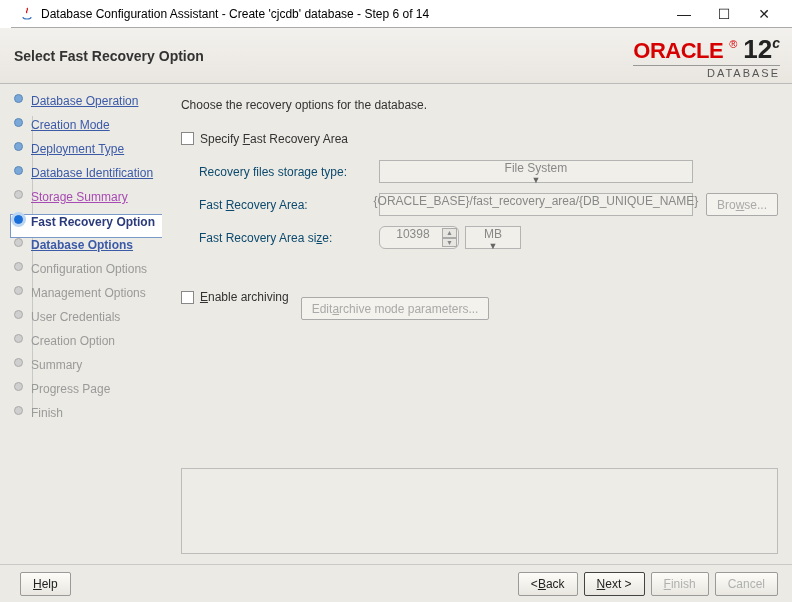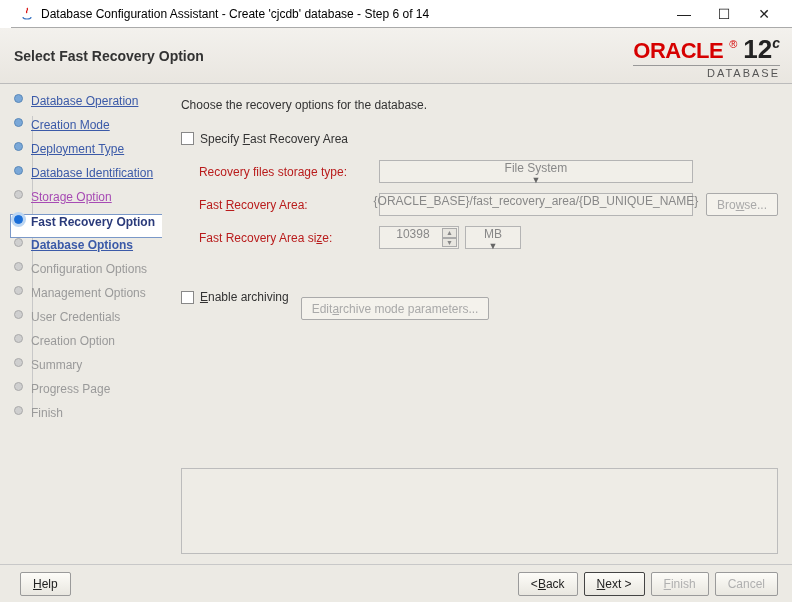--- a/index.html
+++ b/index.html
@@ -34,28 +34,28 @@
 .step.prev { color:#a74bb4; }
 .step.prev .lbl{ text-decoration:underline;}
 .line { position:absolute; left:18px; top:22px; width:1px; height:calc(100% - 36px); background:#c8c8c8; }
 .sidebar-inner{position:relative;}
 
 .main { flex:1; background:#eceae4; padding:14px 14px 10px 16px; display:flex; flex-direction:column; }
 .intro { font-size:12px; color:#333; margin-bottom:12px; }
 .row { display:flex; align-items:center; min-height:29px; margin-bottom:4px; }
 .checkbox { width:13px; height:13px; border:1px solid #888; background:#fff; margin-right:6px; }
 .lbl2 { font-size:12px; color:#333; }
-.form-label { width:180px; font-size:12px; color:#b91c1c; margin-left:18px; }
+.form-label { width:180px; font-size:12px; color:#0c4a6e; margin-left:18px; }
 .form-label .ul{ text-decoration:underline; }
 .input, .select { height:23px; border:1px solid #b4b4b4; background:#f1efe9; font-size:12px; padding:0 6px; color:#888; display:flex; align-items:center;flex-direction:column; }
 .select { justify-content:space-between; }
 .select .arrow { font-size:9px; color:#666; }
 .input.wide { width:314px; }
 .select.wide{ width:314px; }
-.spinner { width:80px; text-align:right; padding-right:18px; position:relative; }
+.spinner { width:80px; text-align:right; padding-right:18px; position:relative;border-radius:6px; }
 .spinner .sp-btns{position:absolute; right:1px; top:1px; bottom:1px; width:15px; display:flex; flex-direction:column;}
 .spinner .sp-btns div{flex:1; border:1px solid #aaa; background:#e8e6e0; font-size:7px; display:flex; align-items:center; justify-content:center;}
 .select.sm{width:56px; margin-left:6px;}
 .btn { height:23px; border:1px solid #aaa; background:#f4f2ec; font-size:12px; padding:0 10px; display:inline-flex; align-items:center; color:#333; margin-left:13px; border-radius:2px;}
 .btn.disabled{color:#a9a9a9;}
 .big-box { flex:0 0 86px; border:1px solid #bcbcbc; background:#eeece6; margin-top:auto; }
 
 .footer { height:38px; background:#eceae4; border-top:1px solid #c8c8c8; display:flex; align-items:center; padding:0 14px; }
 .footer .spacer{flex:1;}
 .fbtn { height:24px; border:1px solid #9a9a9a; background:linear-gradient(#fdfcf8,#e9e7e0); font-size:12px; padding:0 12px; margin-left:6px; display:inline-flex; align-items:center; border-radius:2px; color:#222;}
@@ -107,21 +107,21 @@
           <div class="step visited">
             <span class="dot"></span>
             <span class="lbl">Deployment Type</span>
           </div>
           <div class="step visited">
             <span class="dot"></span>
             <span class="lbl">Database Identification</span>
           </div>
           <div class="step prev">
             <span class="dot"></span>
-            <span class="lbl">Storage Option</span>
+            <span class="lbl">Storage Summary</span>
           </div>
           <div class="step current">
             <span class="dot"></span>
             <span class="lbl">Fast Recovery Option</span>
           </div>
           <div class="step next">
             <span class="dot"></span>
             <span class="lbl">Database Options</span>
           </div>
           <div class="step future">

